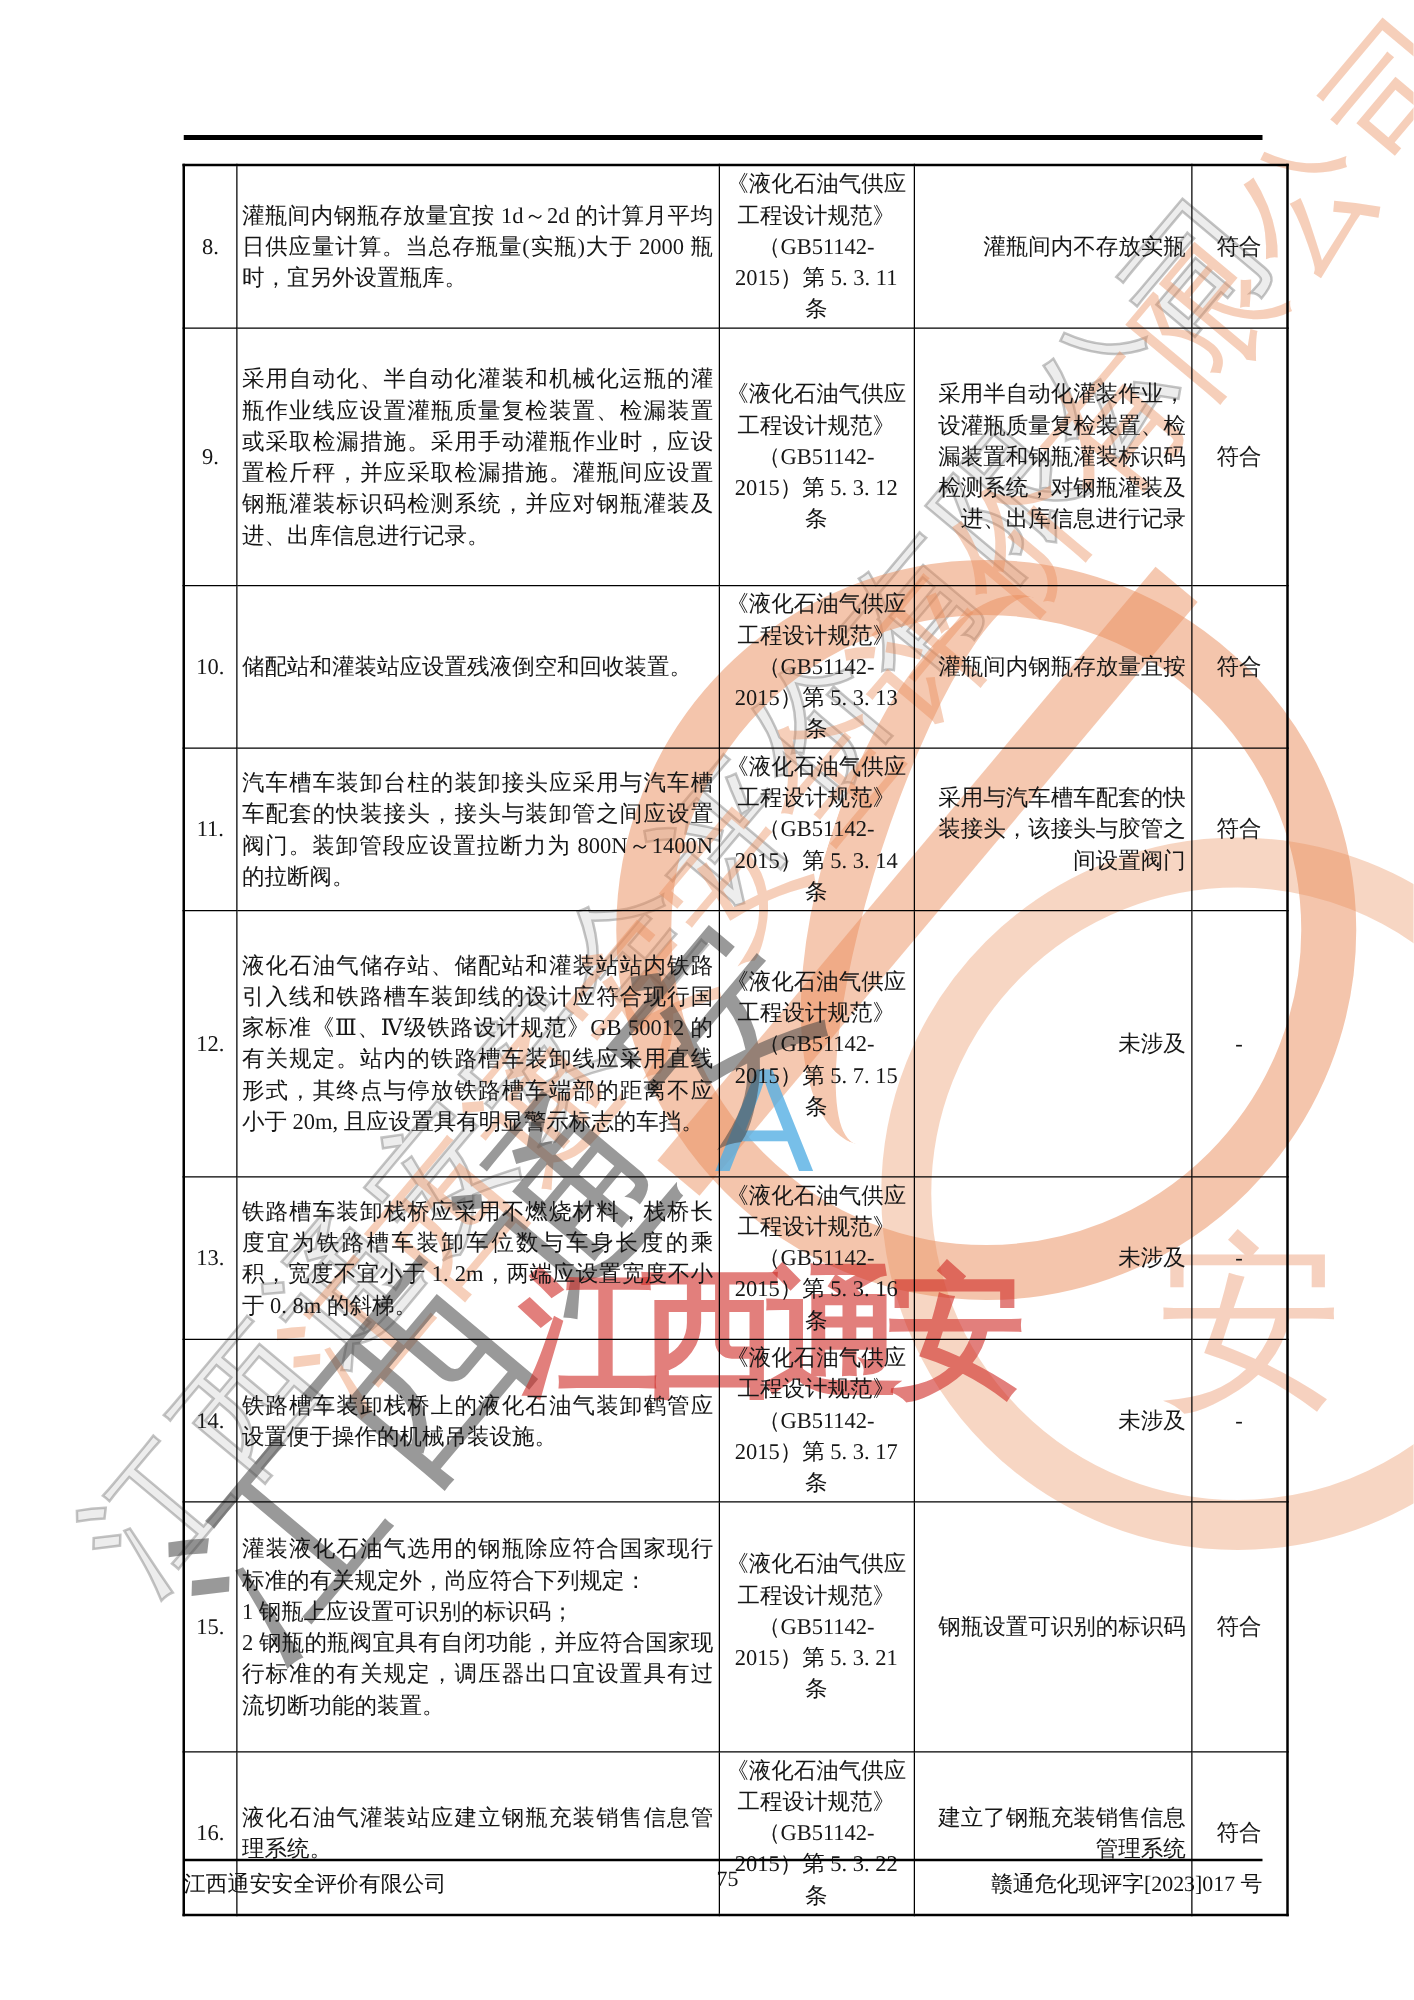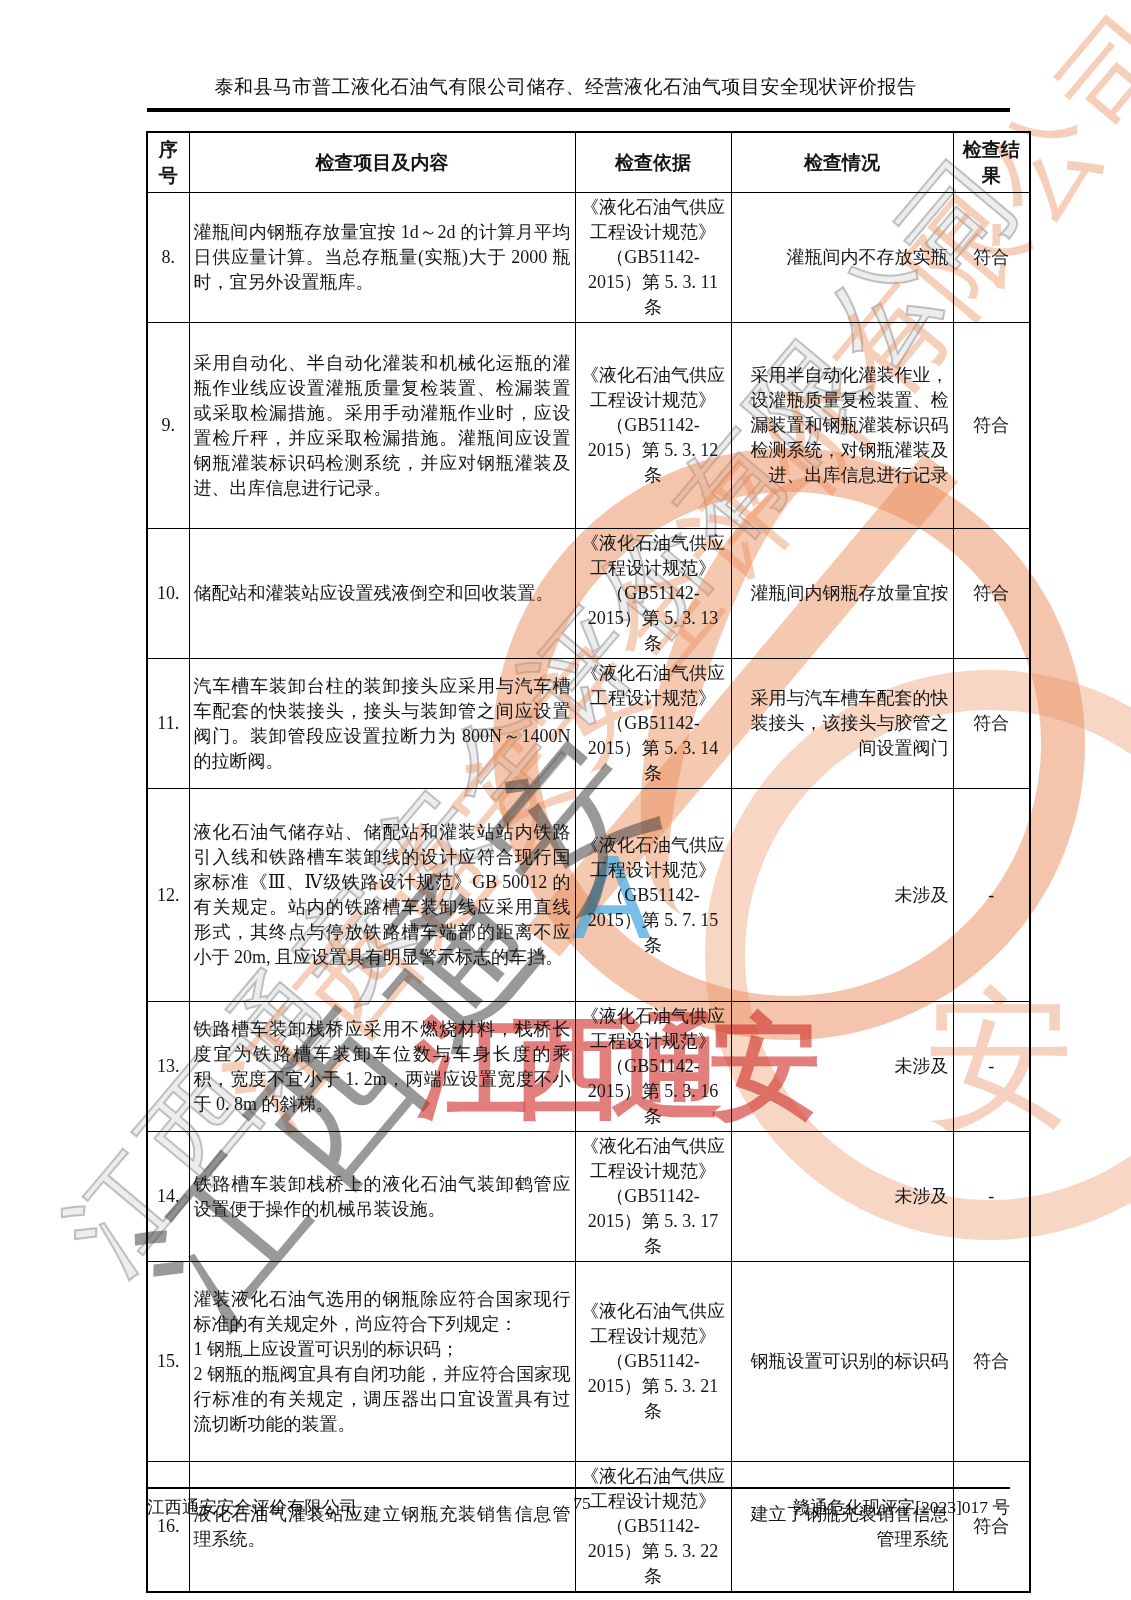--- a/index.html
+++ b/index.html
@@ -140,39 +140,31 @@
     <div class="wm-swoosh"></div>
     <div class="wm-slash"></div>
     <div class="wm-blue-a">A</div>
     <div class="wm-diag-dark">江西通安</div>
     <div class="wm-red">江西通安</div>
     <div class="wm-pale-an">安</div>
   </div>
 
   <div class="content">
 
-    <div class="title">泰和县马市普工液化石油气有限公司储存、经营液化石油气项目安全现状评价报告</div>
     <div class="title-rule"></div>
 
     <table class="checklist">
       <colgroup>
         <col style="width:42px">
           <col style="width:386px">
           <col style="width:156px">
           <col style="width:222px">
           <col style="width:77px">
       </colgroup>
       <tbody>
-        <tr class="head">
-          <th>序号</th>
-          <th>检查项目及内容</th>
-          <th>检查依据</th>
-          <th>检查情况</th>
-          <th>检查结果</th>
-        </tr>
         <tr class="r0">
           <td class="c-no">8.</td>
           <td class="c-item">灌瓶间内钢瓶存放量宜按 1d～2d 的计算月平均日供应量计算。当总存瓶量(实瓶)大于 2000 瓶时，宜另外设置瓶库。</td>
           <td class="c-basis">《液化石油气供应工程设计规范》（GB51142-2015）第 5. 3. 11 条</td>
           <td class="c-situation">灌瓶间内不存放实瓶</td>
           <td class="c-result">符合</td>
         </tr>
         <tr class="r1">
           <td class="c-no">9.</td>
           <td class="c-item">采用自动化、半自动化灌装和机械化运瓶的灌瓶作业线应设置灌瓶质量复检装置、检漏装置或采取检漏措施。采用手动灌瓶作业时，应设置检斤秤，并应采取检漏措施。灌瓶间应设置钢瓶灌装标识码检测系统，并应对钢瓶灌装及进、出库信息进行记录。</td>

